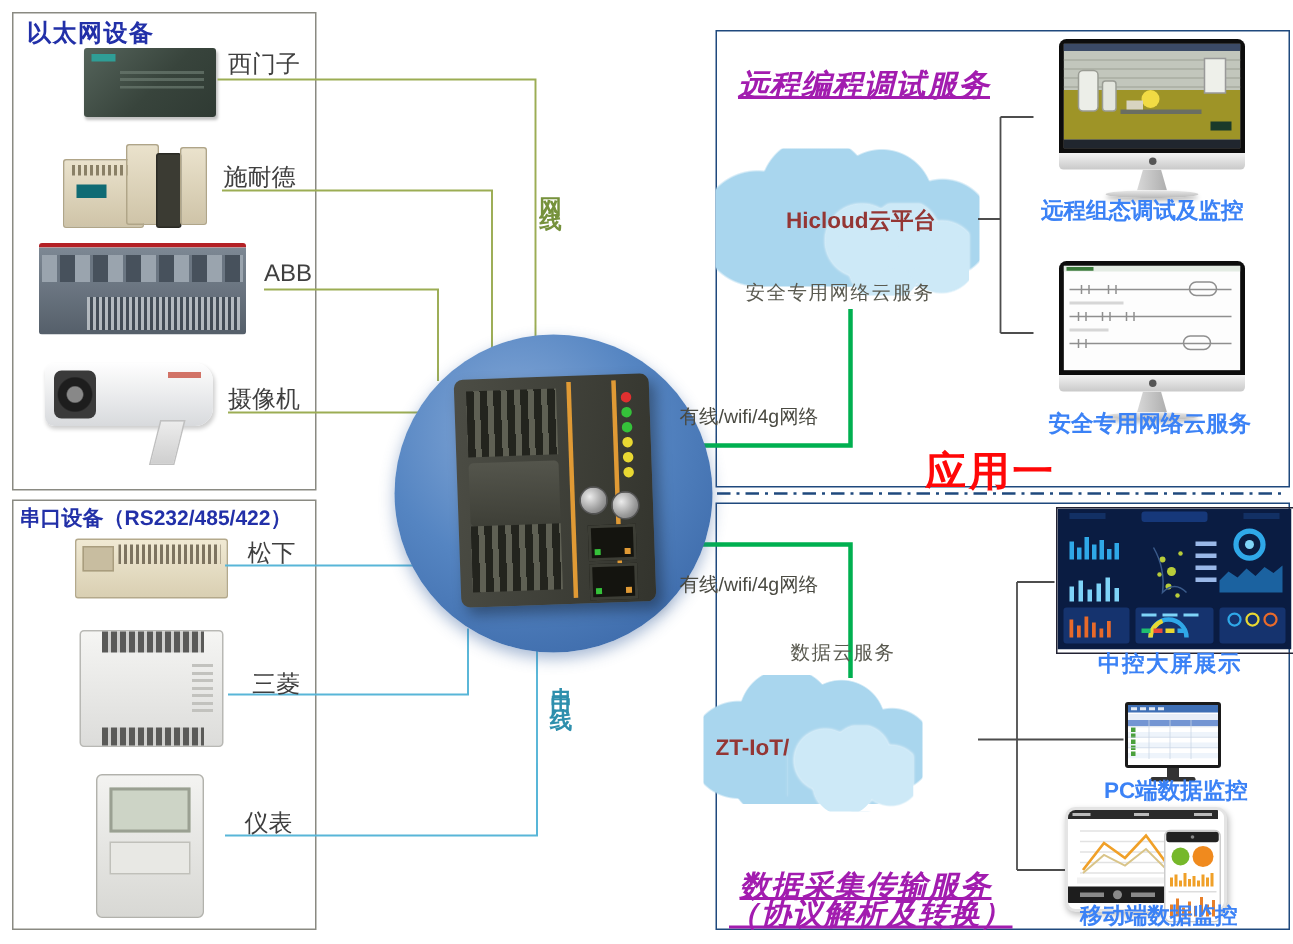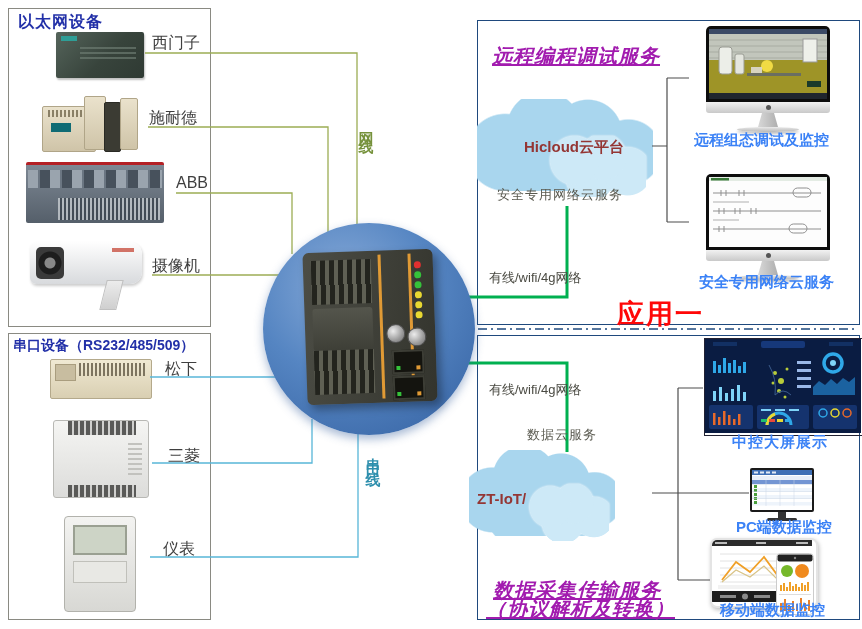--- a/index.html
+++ b/index.html
@@ -51,21 +51,21 @@
   
   #wires{position:absolute;left:0;top:0;z-index:3;pointer-events:none;}
   .gwire{stroke:#9cad54;stroke-width:1.3;fill:none;}
   .bwire{stroke:#58b6d8;stroke-width:1.3;fill:none;}
   .twire{stroke:#00B050;stroke-width:3;fill:none;}
   .bracket{stroke:#4d4d4d;stroke-width:1.2;fill:none;}
   .dashline{stroke:#1F497D;stroke-width:1.6;fill:none;stroke-dasharray:9 4 2 4;}
   .vlabel{position:absolute;writing-mode:vertical-rl;letter-spacing:7px;font-weight:bold;font-size:15px;z-index:6;}
   #lbl-netcable{left:356px;top:120px;color:#76923C;}
   #lbl-sercable{left:363px;top:446px;color:#2E8FAD;}
-  .uplink{position:absolute;font-size:13px;color:#4a4a42;z-index:6;margin-left:36px;}
+  .uplink{position:absolute;font-size:13px;color:#4a4a42;z-index:6;}
 
   
   #gateway{left:263px;top:223px;width:212px;height:212px;border-radius:50%;z-index:4;
     background:radial-gradient(circle at 38% 30%,#87aad8,#5585c2 45%,#416fae 78%,#3a66a4);
     box-shadow:0 4px 10px rgba(60,100,160,.45);}
   #gw-dev{position:absolute;left:42px;top:28px;width:130px;height:152px;background:linear-gradient(100deg,#4c4d45,#33342d);border-radius:6px;transform:rotate(-2deg);box-shadow:4px 5px 9px rgba(0,0,0,.35);}
   #gw-dev i{position:absolute;display:block;}
   .gw-vents{left:8px;width:60px;height:44px;background:repeating-linear-gradient(90deg,#23241e 0 5px,#5f6054 5px 9px);}
   .gw-vents.top{top:8px;} .gw-vents.bot{bottom:10px;}
   .gw-panel{left:8px;top:56px;width:60px;height:42px;background:linear-gradient(#54554c,#3e3f37);border-radius:3px;}
@@ -147,21 +147,21 @@
   <div class="dev abb"></div>
   <div class="dev camera">
       <i class="arm"></i>
     </div>
   <span class="devlabel" style="left:152px;top:33px">西门子</span>
   <span class="devlabel" style="left:149px;top:108px">施耐德</span>
   <span class="devlabel" style="left:176px;top:174px">ABB</span>
   <span class="devlabel" style="left:152px;top:256px">摄像机</span>
 
   <div class="devbox" id="ser-box"></div>
-  <div class="boxtitle" id="ser-title">串口设备（RS232/485/509）</div>
+  <div class="boxtitle" id="ser-title">串口设备（RS232/485/422）</div>
   <div class="dev panasonic"></div>
   <div class="dev mitsubishi">
       <i class="vent"></i>
     </div>
   <div class="dev meter"></div>
   <span class="devlabel" style="left:165px;top:359px">松下</span>
   <span class="devlabel" style="left:168px;top:446px">三菱</span>
   <span class="devlabel" style="left:163px;top:539px">仪表</span>
 
   <svg id="wires" width="862" height="629">

